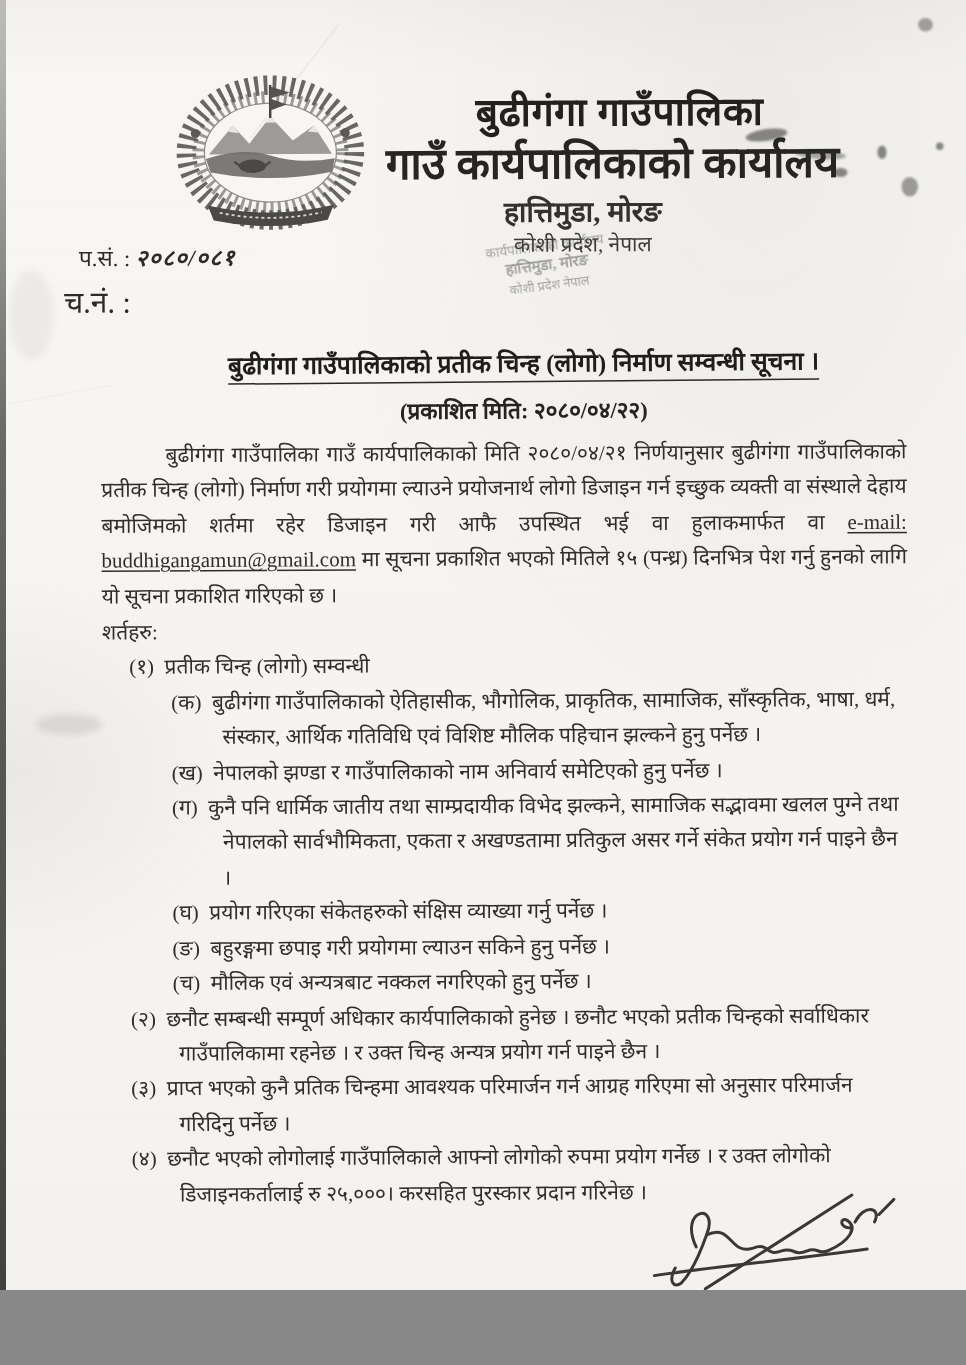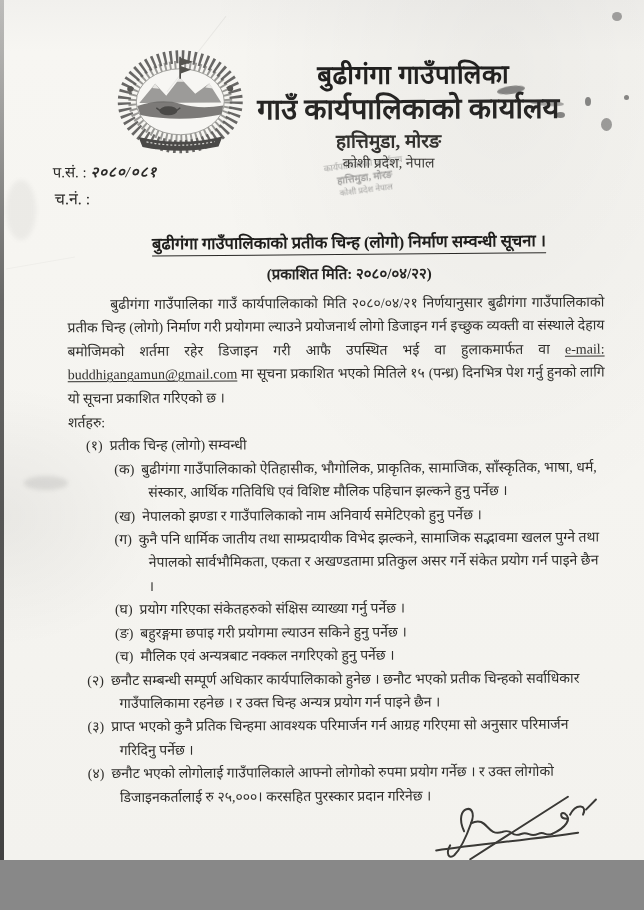--- a/index.html
+++ b/index.html
@@ -26,21 +26,21 @@
   .org1{position:absolute;left:250px;top:56px;width:330px;text-align:center;
     font-size:26px;font-weight:bold;letter-spacing:.5px;color:#222120;}
   .org2{position:absolute;left:215px;top:88px;width:390px;text-align:center;
     font-size:29px;font-weight:bold;color:#262524;}
   .addr{position:absolute;left:250px;top:128px;width:280px;text-align:center;
     font-size:19px;font-weight:bold;color:#33322f;}
   .prov{position:absolute;left:250px;top:153px;width:280px;text-align:center;
     font-size:14px;color:#3b3a37;}
   .refline{position:absolute;left:54px;top:160px;font-size:15px;color:#2c2b29;}
   .refline b{font-weight:bold;font-style:italic;letter-spacing:1px;text-align:right;}
-  .serialline{position:absolute;left:56px;top:186px;font-size:16px;color:#2c2b29;}
+  .serialline{position:absolute;left:44px;top:186px;font-size:20px;color:#2c2b29;}
 
   .inkstamp{position:absolute;left:296px;top:158px;width:140px;text-align:center;
     transform:rotate(-7deg);color:rgba(75,75,75,.48);filter:blur(.3px);line-height:13px;}
   .inkstamp .s1{font-size:9px;}
   .inkstamp .s2{font-size:10px;font-weight:bold;}
   .inkstamp .s3{font-size:8.5px;}
 
   .title{position:absolute;left:70px;top:230px;width:560px;text-align:center;
     font-size:16.5px;font-weight:bold;color:#1f1e1c;transform:rotate(-0.2deg);}
   .title span{border-bottom:1.6px solid #2a2927;padding-bottom:2px;}

